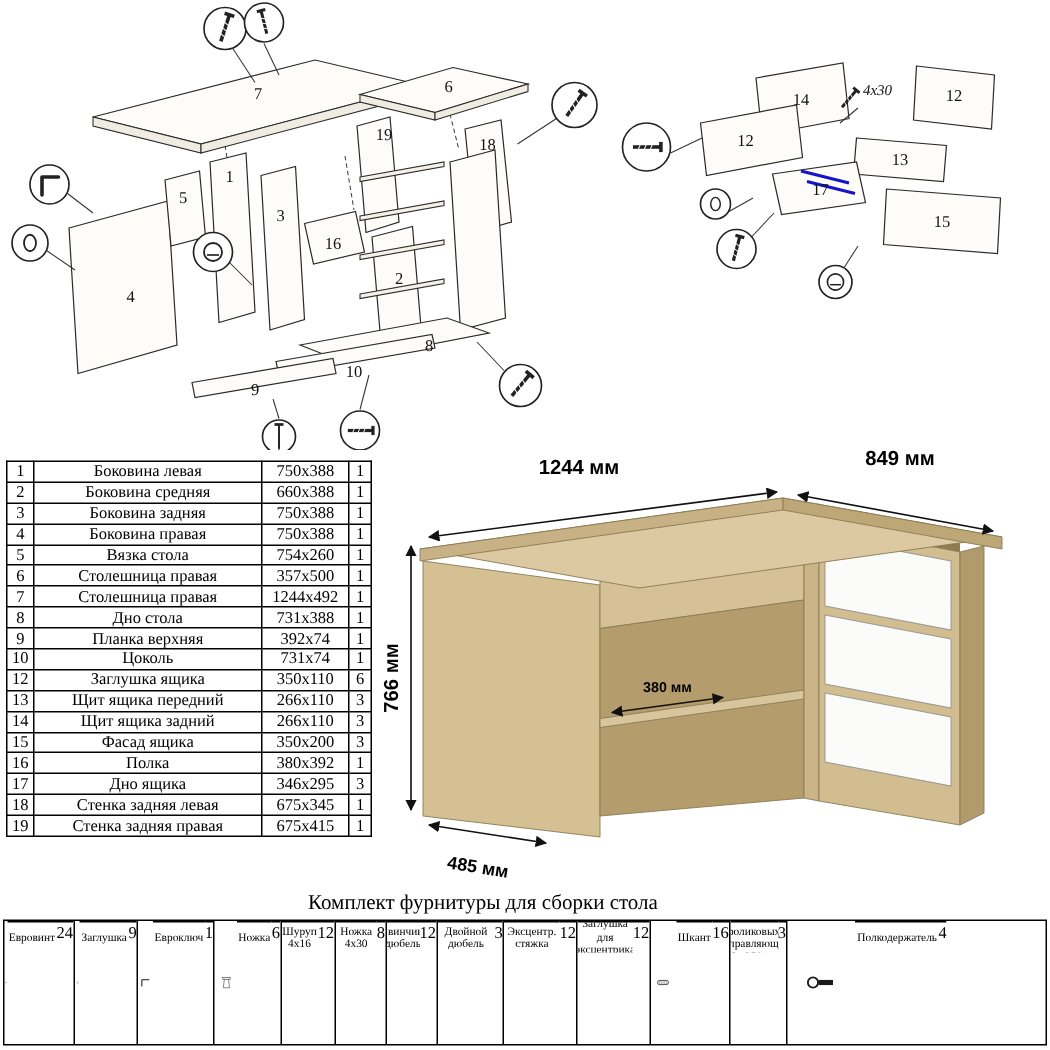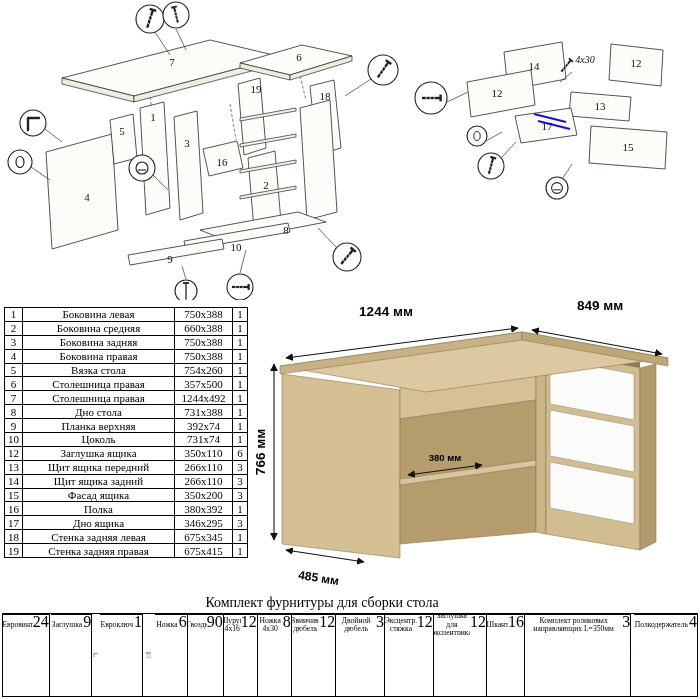--- a/index.html
+++ b/index.html
@@ -40,21 +40,21 @@
     display:grid;border:1px solid #000;background:#fff}
   .hw-col{display:flex;border-right:1px solid #000;
     min-width:0;overflow:hidden}
   .hw-col:last-child{border-right:none}
   .hw-icon{flex:1;display:flex;align-items:center;justify-content:center;
     overflow:hidden}
   .hw-icon svg{width:94%;height:42px}
   .hw-name{border-top:1px solid #000;font-size:7.6px;line-height:1.12;
     text-align:center;height:21px;display:flex;align-items:center;
     justify-content:center;padding:0 1px;overflow:hidden}
-  .hw-qty{border-top:1px solid #000;text-align:center;font-size:16px;
+  .hw-qty{border-top:1px solid #000;text-align:center;font-size:11px;
     height:15px;line-height:14px}
 </style>
 </head>
 <body>
 
 <div class="page">
 
   <svg id="exploded-svg" width="700" height="300" viewBox="0 0 700 300">
     <defs>
       <g id="scr">
@@ -402,31 +402,20 @@
             <rect x="13" y="7" width="14" height="4" fill="#fff" stroke="#1a1a1a"></rect>
             <path d="M16,11 L24,11 L26,27 L14,27 z" fill="#fff" stroke="#1a1a1a"></path>
           </svg>
         </div>
         <div class="hw-name">Ножка</div>
         <div class="hw-qty">6</div>
       </div>
       <div class="hw-col">
         <div class="hw-icon">
           <svg viewBox="0 0 40 34">
-            <line x1="16" y1="7" x2="24" y2="7" stroke="#1a1a1a" stroke-width="2.2"></line>
-            <line x1="20" y1="7" x2="20" y2="25" stroke="#1a1a1a" stroke-width="1.6"></line>
-            <path d="M19.2,25 L20,28.5 L20.8,25 z" fill="#1a1a1a"></path>
-          </svg>
-        </div>
-        <div class="hw-name">Гвоздь</div>
-        <div class="hw-qty">90</div>
-      </div>
-      <div class="hw-col">
-        <div class="hw-icon">
-          <svg viewBox="0 0 40 34">
             <circle cx="20" cy="10" r="3.2" fill="#fff" stroke="#1a1a1a" stroke-width="1.2"></circle>
             <path d="M17.8,10 h4.4 M20,7.8 v4.4" stroke="#1a1a1a" stroke-width="0.8"></path>
             <line x1="20" y1="13.4" x2="20" y2="23" stroke="#1a1a1a" stroke-width="2.4"></line>
             <path d="M18.8,15 l2.6,1.6 M18.8,18 l2.6,1.6" stroke="#1a1a1a" stroke-width="0.7"></path>
             <path d="M18.9,23 L20,26 L21.1,23 z" fill="#1a1a1a"></path>
           </svg>
         </div>
         <div class="hw-name">Шуруп 4x16</div>
         <div class="hw-qty">12</div>
       </div>

